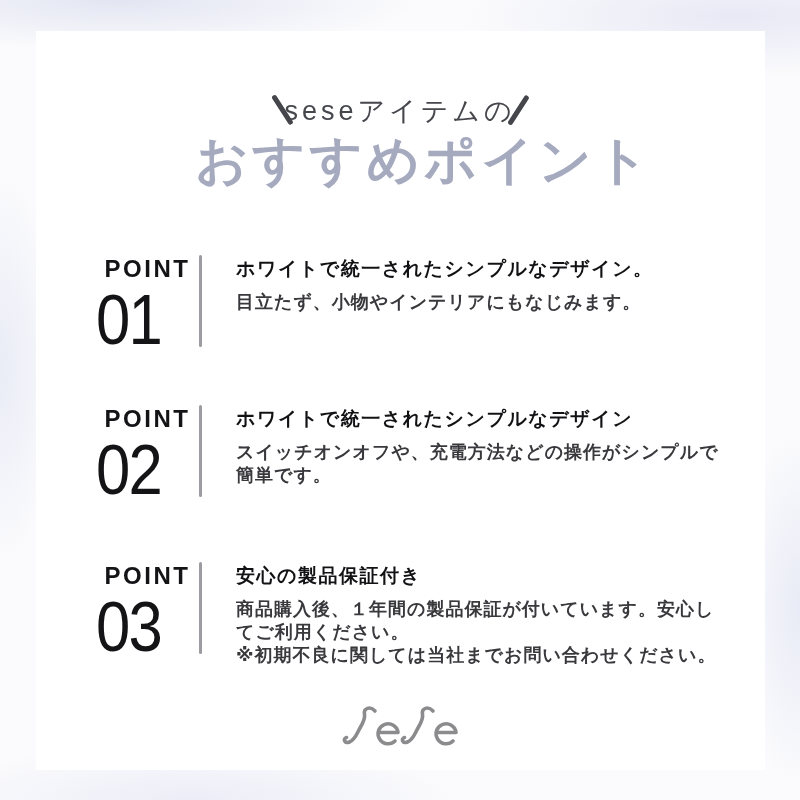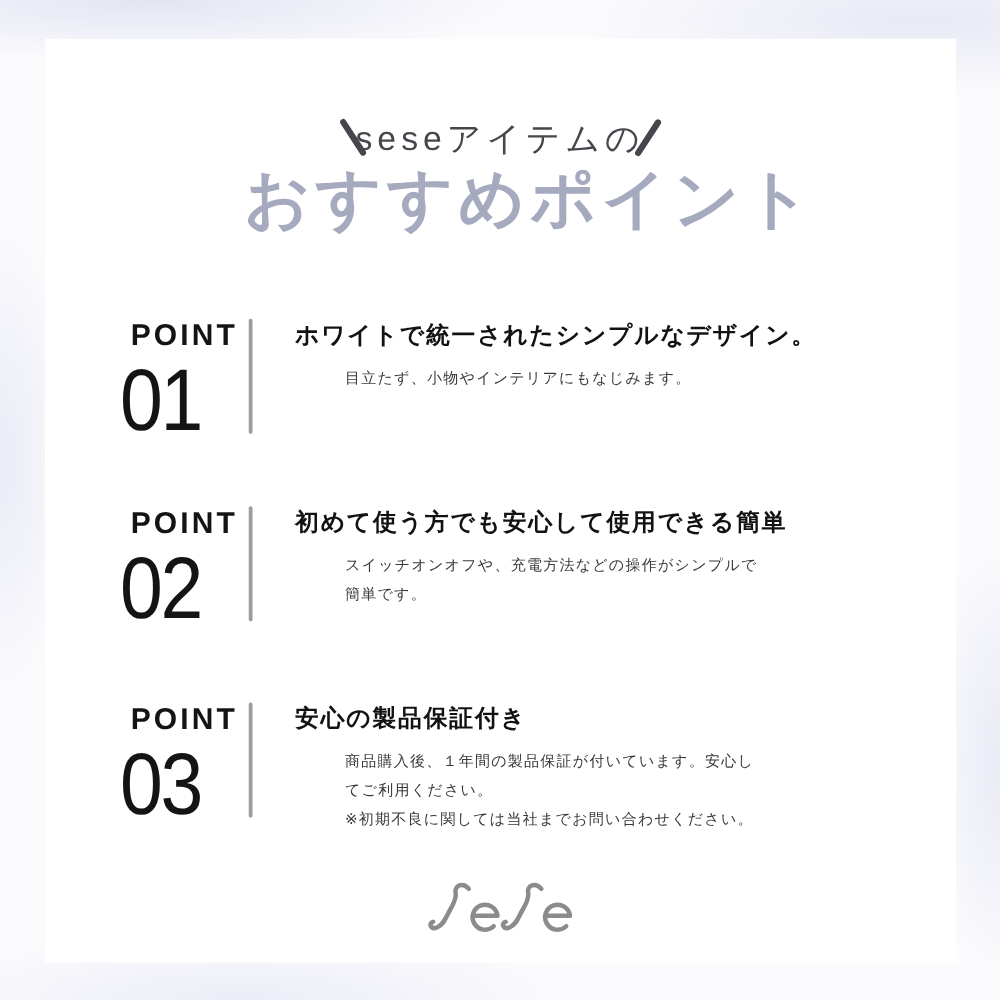--- a/index.html
+++ b/index.html
@@ -61,22 +61,22 @@
     width:3px;height:92px;background:#9b9ba1;border-radius:2px;
     flex:none;margin-top:3px;
   }
   .content-col{margin-left:34px;padding-top:2px;}
   .p-title div{
     font-size:19px;font-weight:700;color:#121215;letter-spacing:1.5px;
     line-height:30px;white-space:nowrap;
   }
   .p-body{margin-top:7px;}
   .p-body div{
-    font-size:12px;font-weight:400;color:#39393d;letter-spacing:1px;
-    line-height:23px;white-space:nowrap;margin-left:40px;
+    font-size:18px;font-weight:700;color:#39393d;letter-spacing:1px;
+    line-height:23px;white-space:nowrap;
   }
   
   .logo-wrap{
     position:absolute;top:704px;left:0;width:800px;
     display:flex;justify-content:center;
   }
 </style>
 </head>
 <body>
 
@@ -107,21 +107,21 @@
   </div>
 
   <div class="point-row row-2">
     <div class="label-col">
       <div class="p-word">POINT</div>
       <div><span class="p-num">02</span></div>
     </div>
     <div class="vline"></div>
     <div class="content-col">
       <div class="p-title">
-        <div>初めて使う方でも安心して使用できる簡単</div>
+        <div>ホワイトで統一されたシンプルなデザイン</div>
       </div>
       <div class="p-body">
         <div>スイッチオンオフや、充電方法などの操作がシンプルで</div>
         <div>簡単です。</div>
       </div>
     </div>
   </div>
 
   <div class="point-row row-3">
     <div class="label-col">

